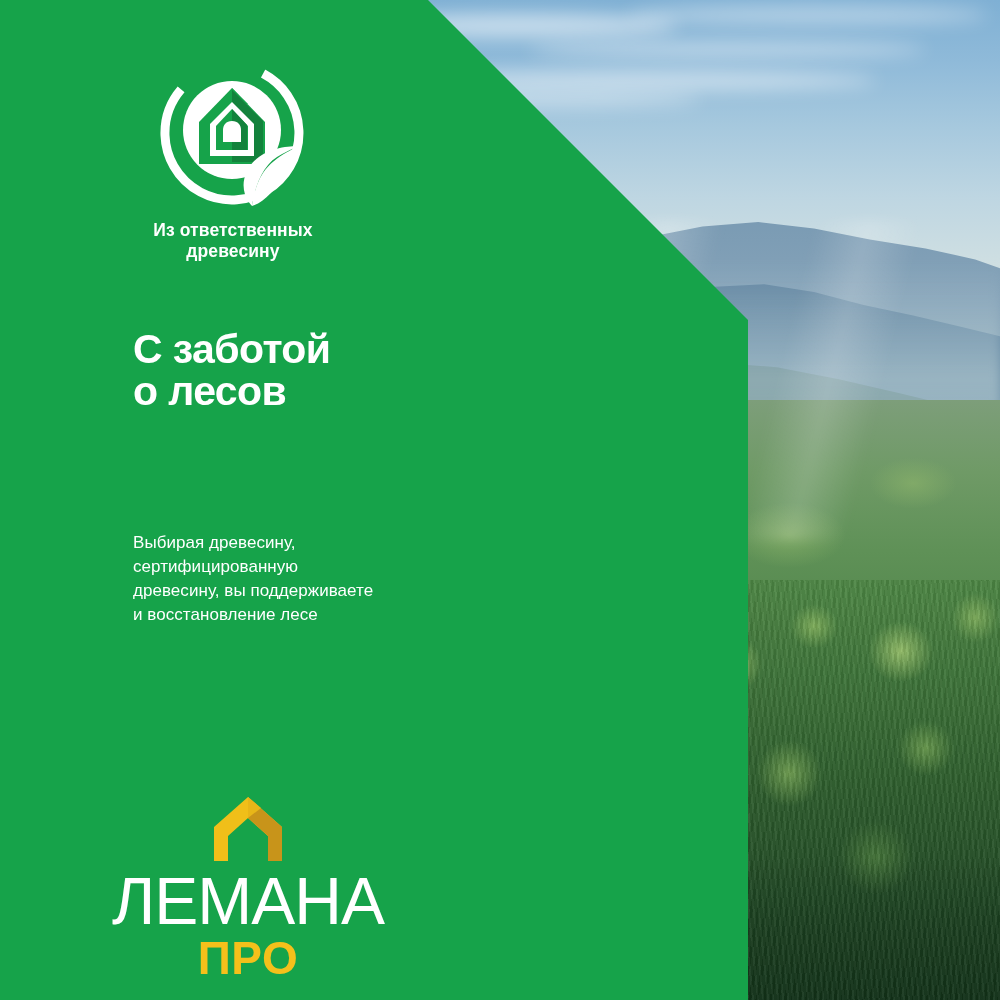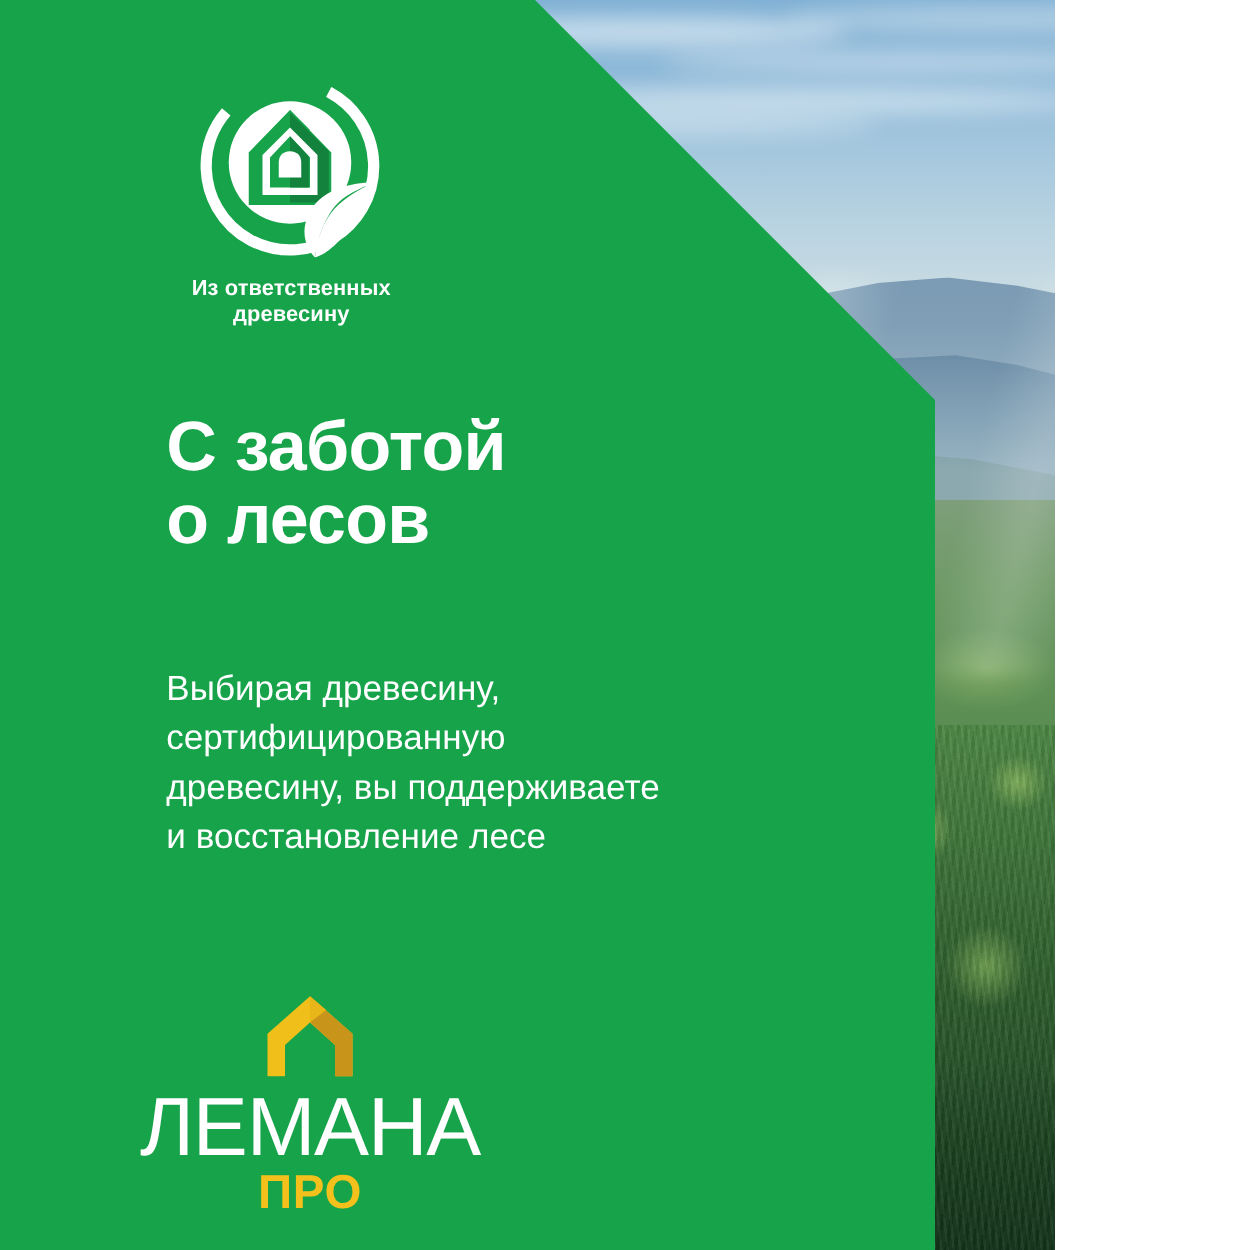--- a/index.html
+++ b/index.html
@@ -5,21 +5,21 @@
 <style>
   * { margin:0; padding:0; box-sizing:border-box; }
   html,body{
     width:1000px; height:1000px;
     background:#ffffff;
     font-family:"Liberation Sans","DejaVu Sans",sans-serif;
     overflow:hidden;
   }
   #poster{
     position:relative;
-    width:844px; height:1000px;
+    width:1000px; height:1000px;
     overflow:hidden;
     background:#16a34a;
   }
 
   
   .photo{
     position:absolute;
     left:380px; top:0;
     width:620px; height:1000px;
     overflow:hidden;
@@ -150,29 +150,29 @@
     margin-top:14px; width:200px;
     color:#ffffff; font-weight:bold;
     font-size:17.5px; line-height:1.22;
     text-align:center; letter-spacing:.1px;
   }
 
   
   .headline{
     position:absolute; left:133px; top:328px;
     color:#ffffff; font-weight:bold;
-    font-size:56px; line-height:1.03;
+    font-size:41px; line-height:1.03;
     letter-spacing:-.6px;
   }
   .headline .l2{ display:block; }
 
   
   .bodycopy{
     position:absolute; left:133px; top:531px;
-    color:#ffffff; font-size:28px;
+    color:#ffffff; font-size:17px;
     line-height:1.41; font-weight:400;
     letter-spacing:.05px;
   }
   .bodycopy span{ display:block; white-space:nowrap; }
 
   
   .brand{
     position:absolute; left:133px; top:796px;
     width:230px;
     display:flex; flex-direction:column; align-items:center;
@@ -180,21 +180,21 @@
   .brandhouse{ width:72px; height:66px; }
   .brandname{
     margin-top:6px;
     color:#ffffff; font-weight:normal;
     font-size:66px; line-height:1;
     letter-spacing:-1px;
   }
   .brandsub{
     margin-top:1px;
     color:#f4c01b; font-weight:bold;
-    font-size:38px; line-height:1;
+    font-size:46px; line-height:1;
     letter-spacing:.5px;
   }
 </style>
 </head>
 <body>
 
 <div id="poster">
 
   <div class="photo">
     <div class="sky">

